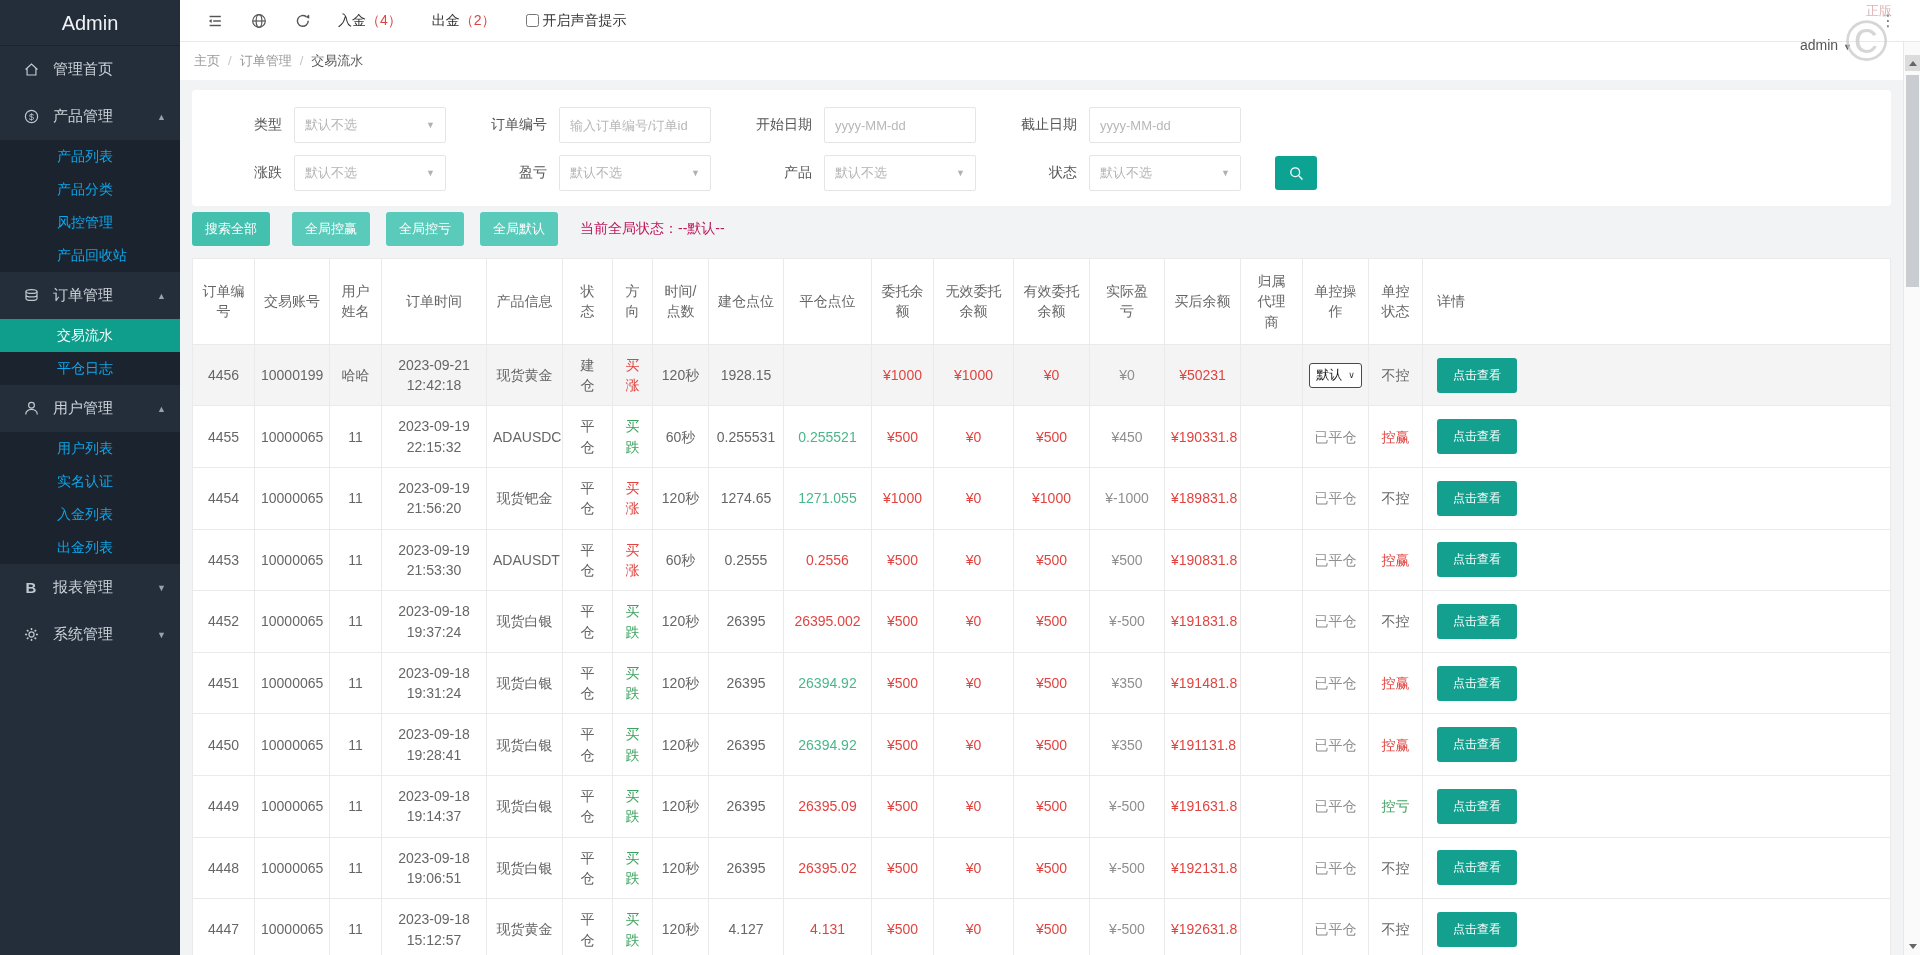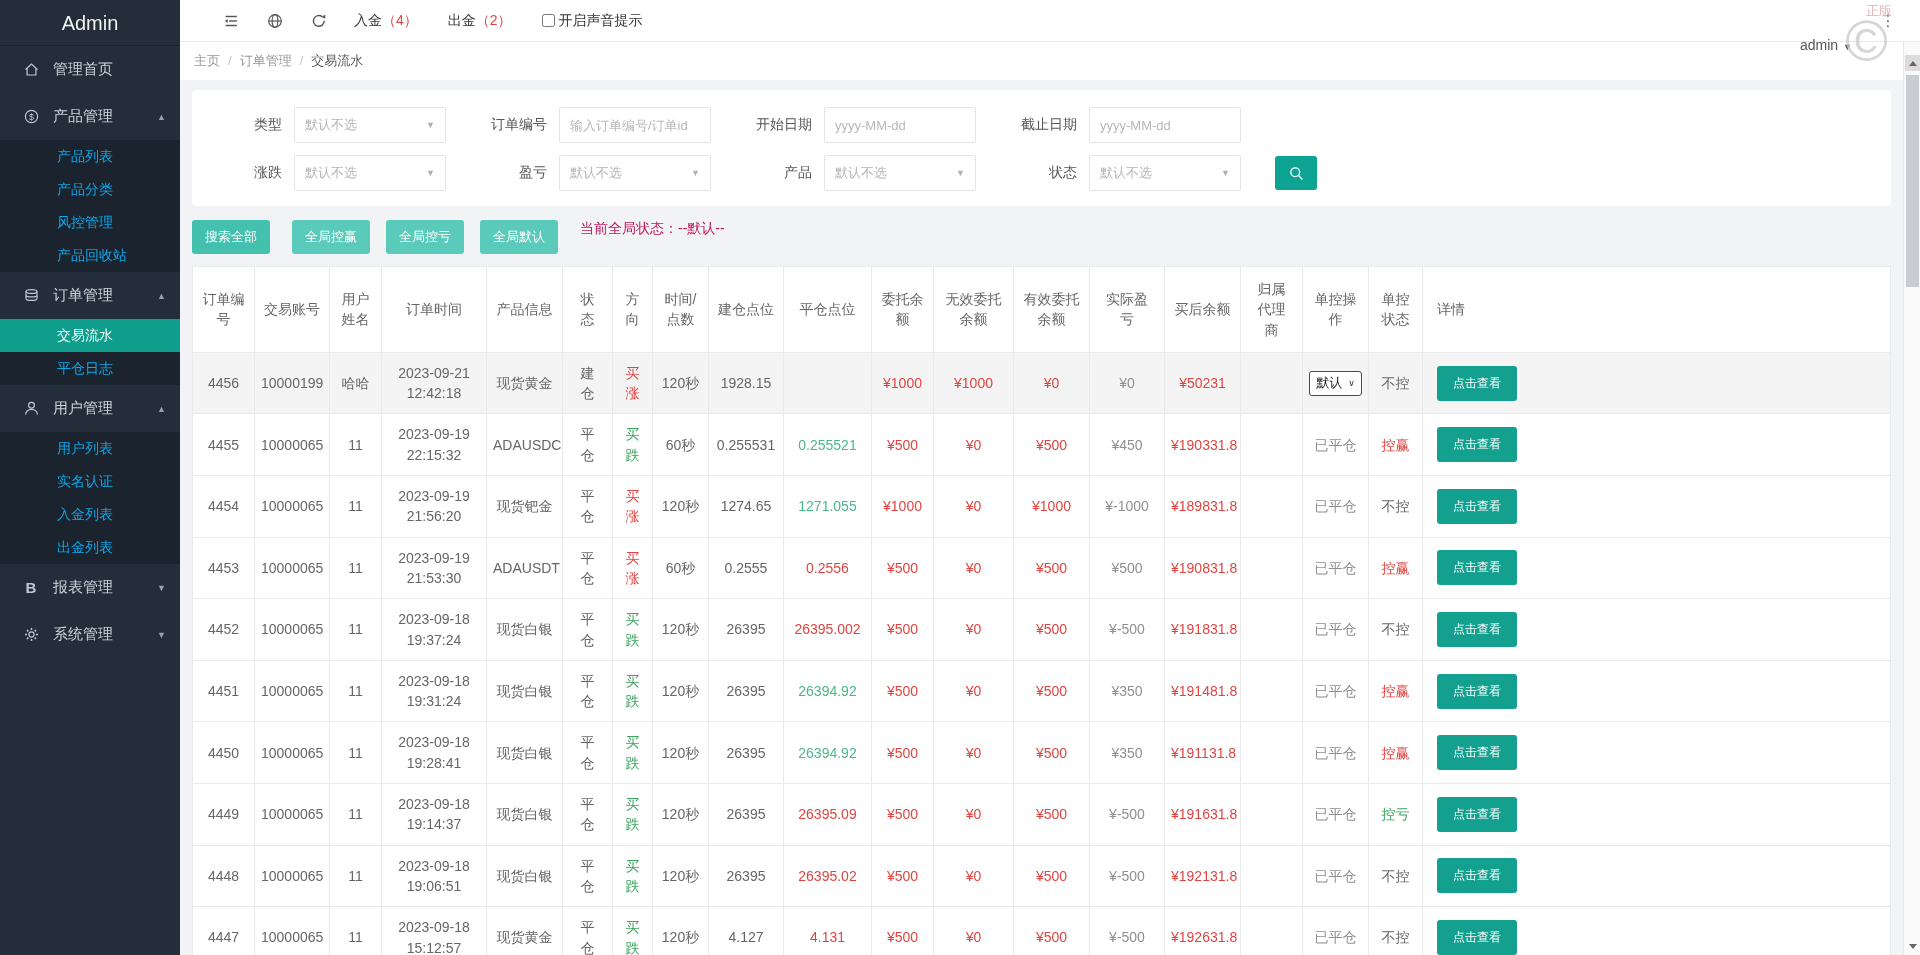--- a/index.html
+++ b/index.html
@@ -13,21 +13,21 @@
   .nav-parent .nicon { width:18px; height:18px; display:inline-flex; align-items:center; justify-content:center; color:#c2c9d0; }
   .nav-parent .nlabel { margin-left:13px; }
   .nav-parent .narrow { margin-left:auto; font-size:9px; color:#99a1aa; }
   .submenu { background:#1b242e; }
   .sub-item { height:33px; line-height:33px; padding-left:57px; color:#0ea5e9; font-size:14px; cursor:pointer; }
   .sub-item.active { background:#0f9d8c; color:#fff; }
   .b-icon { font-weight:bold; font-size:15px; }
 
   
   .main { position:absolute; left:180px; top:0; right:0; bottom:0; background:#f2f3f4; }
-  .topbar { height:42px; background:#fff; border-bottom:1px solid #e9e9e9; display:flex; align-items:center; padding-left:42px; }
+  .topbar { height:42px; background:#fff; border-bottom:1px solid #e9e9e9; display:flex; align-items:center; padding-left:26px; }
   .tb-icon { color:#555; display:inline-flex; margin-right:26px; cursor:pointer; }
   .tb-link { font-size:14px; color:#333; margin-right:30px; cursor:pointer; }
   .tb-link .red { color:#e04440; }
   .tb-sound { display:flex; align-items:center; font-size:14px; color:#333; gap:4px; cursor:pointer; }
   .tb-right { margin-left:auto; display:flex; align-items:center; gap:28px; padding-right:24px; }
   .tb-admin { font-size:14px; color:#555; cursor:pointer;margin-top:48px; }
   .tb-admin .caret { font-size:9px; margin-left:5px; color:#555; }
   .tb-more { font-size:16px; color:#777; letter-spacing:0; cursor:pointer; }
   .crumbbar { height:38px; background:#fff; }
   .crumb { padding-left:14px; line-height:38px; font-size:13px; color:#999; }
@@ -44,21 +44,21 @@
   .flabel { width:90px; text-align:right; font-size:14px; color:#555; margin-right:12px; flex:0 0 auto; }
   .fselect, .finput { width:152px; height:36px; border:1px solid #e5e5e5; border-radius:2px; background:#fff;
       font-size:13px; color:#666; padding:0 10px; }
   .fselect { display:flex; align-items:center; justify-content:space-between; color:#b5b5b5; cursor:pointer; }
   .fselect .scaret { font-size:9px; color:#b0b0b0; }
   .finput::placeholder { color:#b8b8b8; }
   .search-btn { width:42px; height:34px; background:#0ca392; border:none; border-radius:3px; margin-left:23px;
       display:flex; align-items:center; justify-content:center; cursor:pointer; }
 
   
-  .actions { display:flex; margin:14px 0 12px 0; }
+  .actions { display:flex; align-items:center; margin:6px 0 12px 0; }
   .act-btn { border:none; color:#fff; font-size:13px; padding:8px 13px; border-radius:3px; cursor:pointer; }
   .act-btn.mid { background:#44c0ae; margin-right:22px; }
   .act-btn.light { background:#5acbbb; margin-right:16px; }
   .act-status { font-size:14px; color:#be185d; margin-left:6px; }
 
   
   .table-card { background:#fff; }
   table { width:100%; border-collapse:collapse; table-layout:fixed; background:#fff; }
   th { font-weight:normal; font-size:14px; color:#666; border:1px solid #eaeaea; padding:12px 6px;
       line-height:1.45; text-align:center; white-space:pre-line; }

